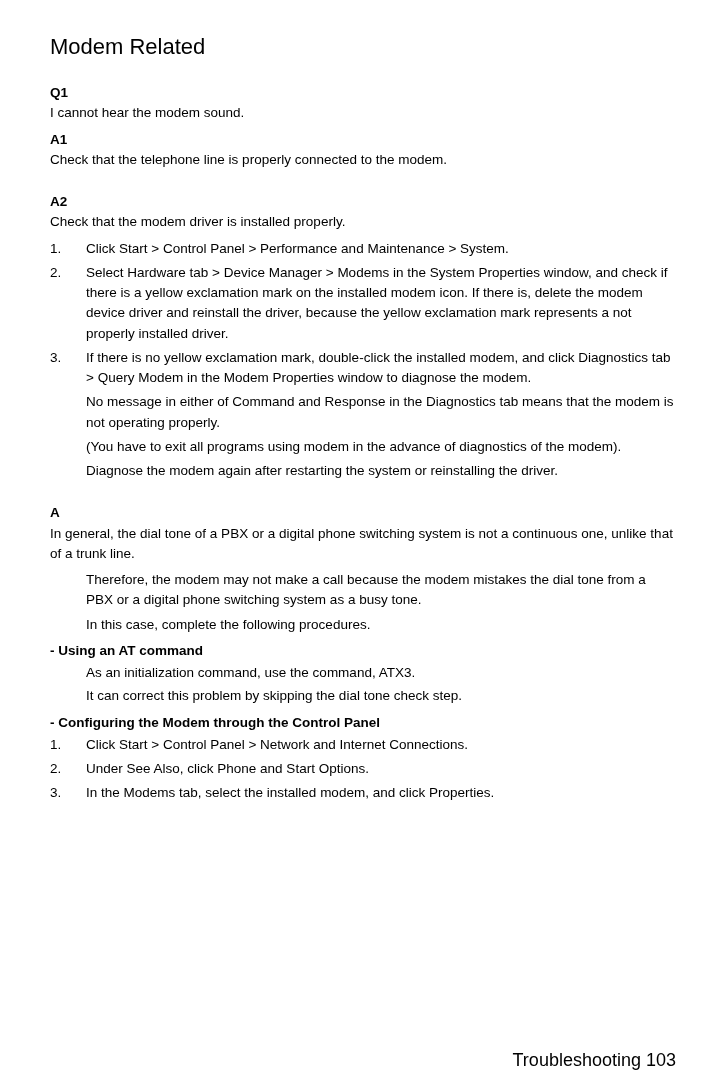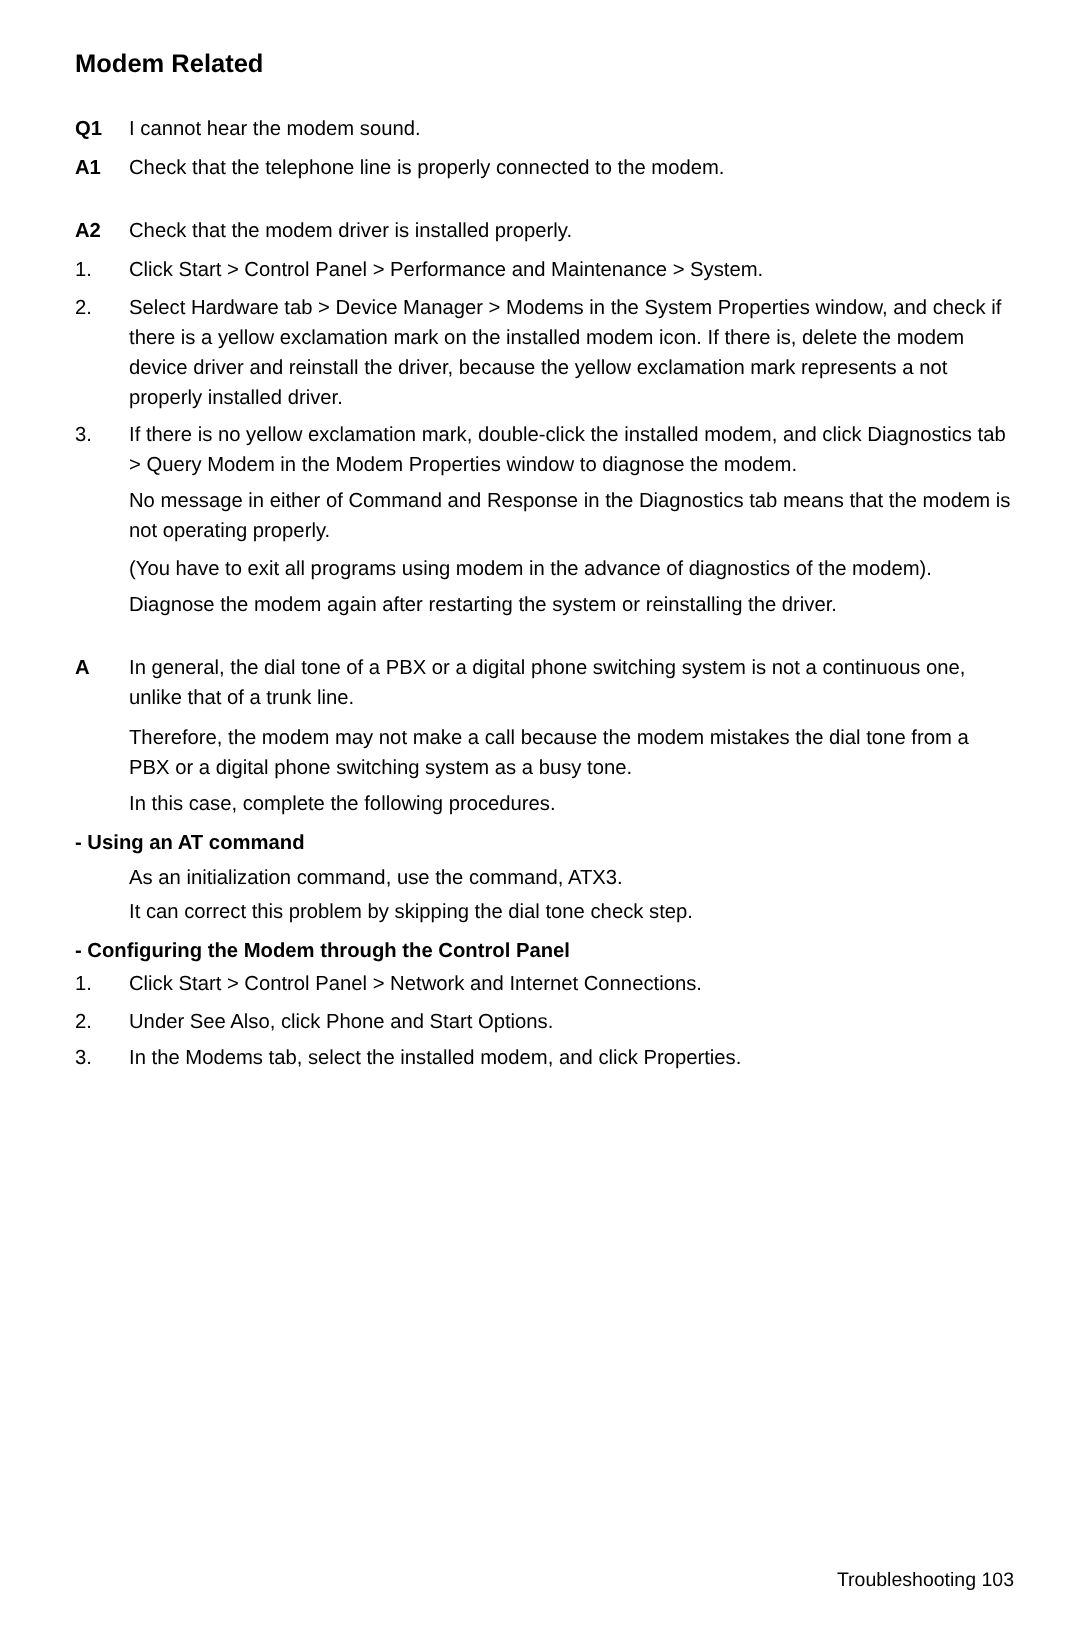--- a/index.html
+++ b/index.html
@@ -19,33 +19,34 @@
       position: relative;
     }
 
     .page-container {
       padding: 30px 50px 60px 50px;
       min-height: 1090px;
       position: relative;
     }
 
     .page-title {
-      font-size: 17px;
-      font-weight: bold;
+      font-size: 22px;
+      font-weight: normal;
       margin-bottom: 20px;
       border-bottom: none;
     }
 
     .section {
       margin-bottom: 10px;
     }
 
     .qa-row {
       display: flex;
       margin-bottom: 6px;
+      flex-direction: column;
     }
 
     .qa-label {
       font-weight: bold;
       min-width: 36px;
       flex-shrink: 0;
     }
 
     .qa-content {
       flex: 1;
@@ -84,23 +85,23 @@
       margin-left: 36px;
       margin-bottom: 4px;
     }
 
     .indent-block p {
       margin-bottom: 3px;
     }
 
     .page-footer {
       position: absolute;
-      bottom: 28px;
+      bottom: 16px;
       right: 50px;
-      font-size: 13px;
+      font-size: 18px;
       color: #000;
     }
 
     .spacer {
       height: 12px;
     }
   </style>
 </head>
 <body>
 

